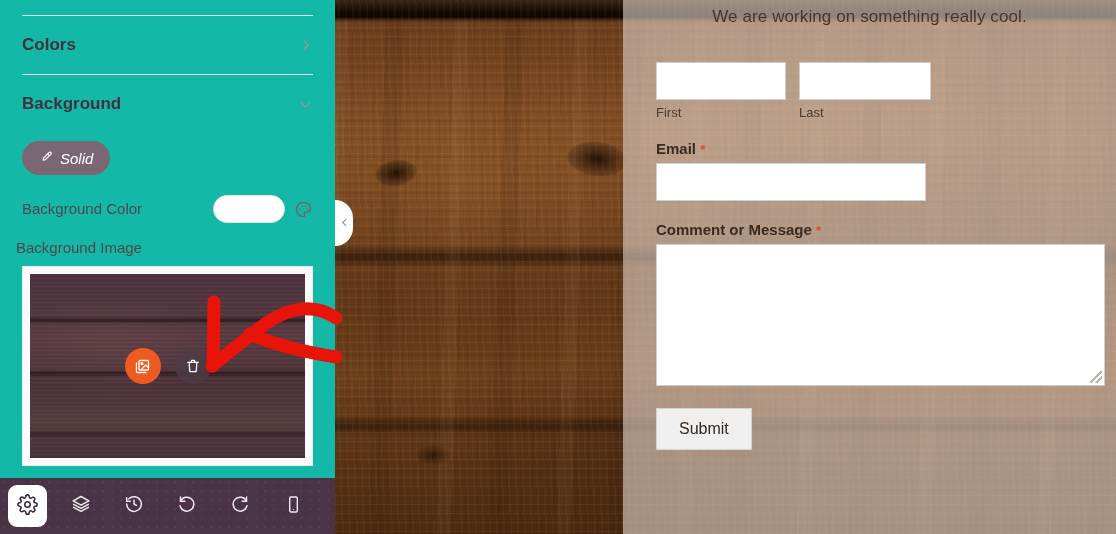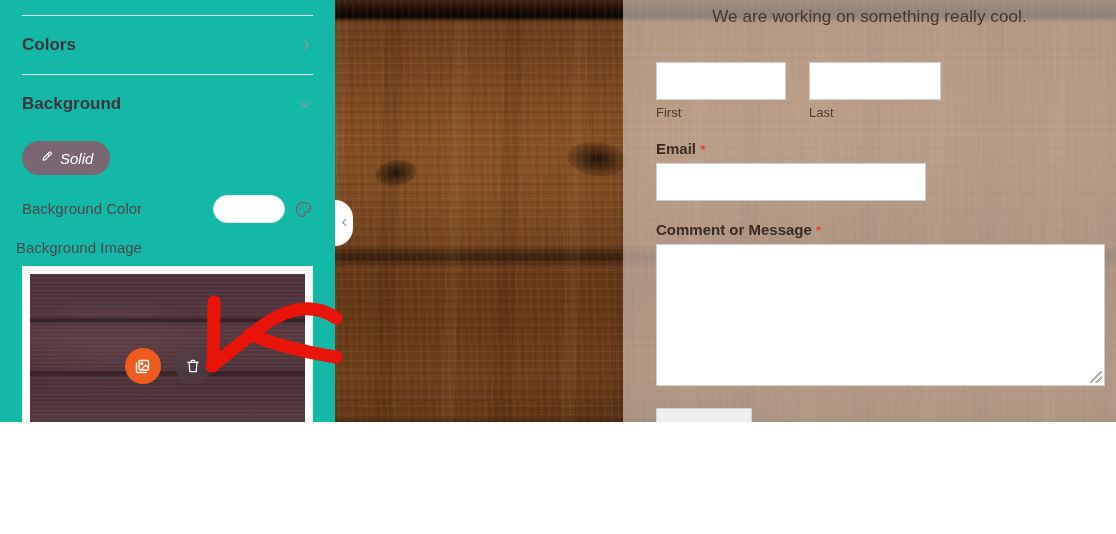--- a/index.html
+++ b/index.html
@@ -5,21 +5,21 @@
   * { box-sizing: border-box; }
   html, body {
     margin: 0; padding: 0;
     width: 1116px; height: 534px;
     overflow: hidden;
     font-family: "Liberation Sans", sans-serif;
     background: #ffffff;
   }
   #app {
     position: relative;
-    width: 1116px; height: 422px;
+    width: 1116px; height: 534px;
     overflow: hidden;
   }
 
   
   .wood-canvas {
     position: absolute;
     left: 335px; top: 0;
     width: 781px; height: 534px;
     overflow: hidden;
     background:
@@ -114,21 +114,21 @@
     left: 33px; top: 62px;
     width: 450px;
   }
   .field-label {
     font-size: 15px;
     font-weight: bold;
     color: #3b2a20;
     margin-bottom: 6px;
   }
   .req-star { color: #e8452a; font-size: 13px; font-weight: bold; }
-  .name-row { display: flex; gap: 23px; }
+  .name-row { display: flex; gap: 13px; }
   .name-col { display: flex; flex-direction: column; }
   .txt-input {
     background: #ffffff;
     border: 1px solid #cfcfcf;
     height: 38px;
     width: 100%;
     display: block;
   }
   .sub-label {
     font-size: 13px;

